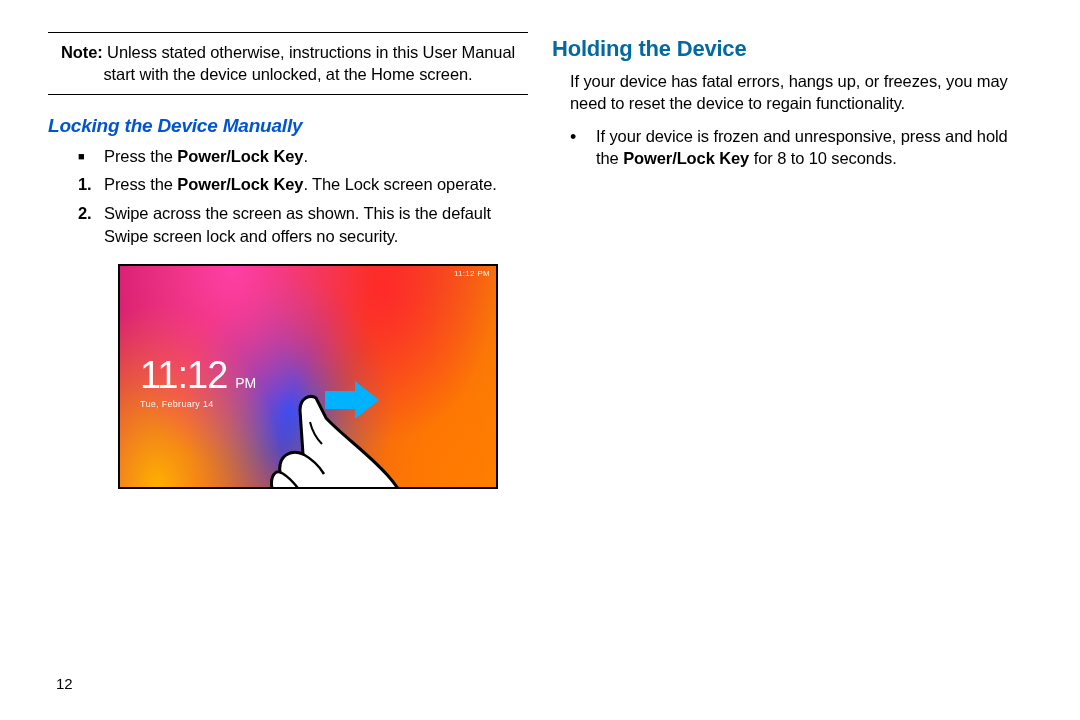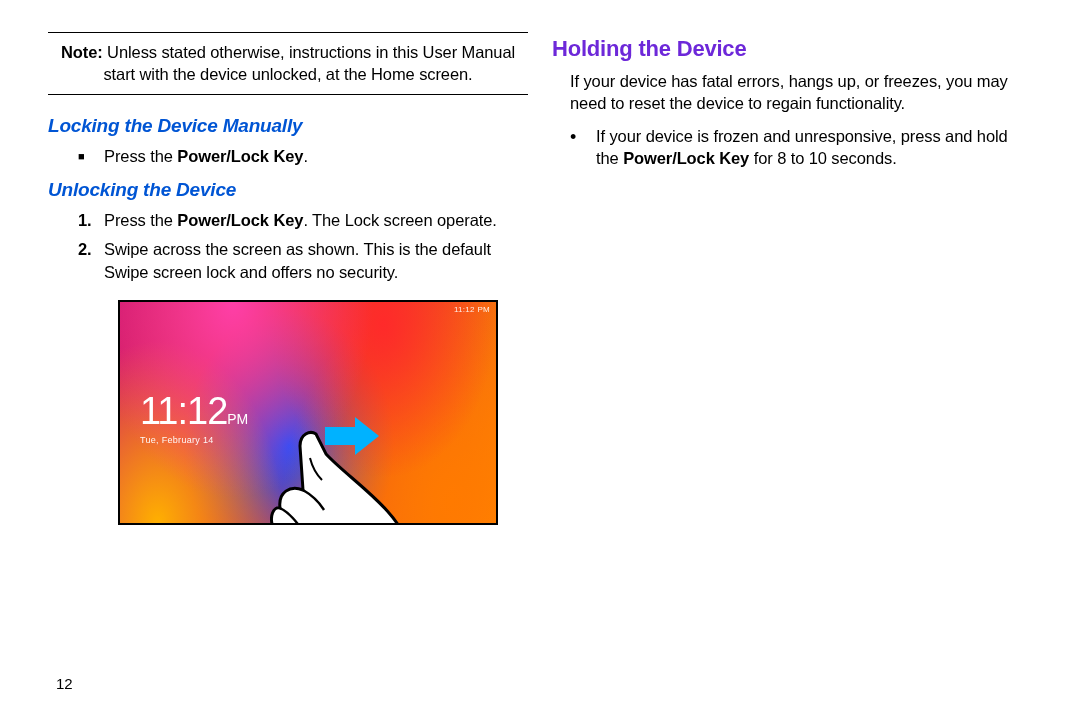--- a/index.html
+++ b/index.html
@@ -34,21 +34,21 @@
   .note-box .note-label { font-weight: 700; }
   h2.sub {
     color: #0055d4;
     font-style: italic;
     font-weight: 700;
     font-size: 19px;
     margin: 12px 0 8px 0;
     letter-spacing: -0.2px;
   }
   h2.main {
-    color: #6d28d9;
+    color: #0369a1;
     font-weight: 800;
     font-size: 22px;
     margin: 4px 0 8px 0;
     letter-spacing: -0.2px;
   }
   .body-text {
     font-size: 16.5px;
     line-height: 1.35;
     margin: 0 0 10px 18px;
   }
@@ -107,21 +107,21 @@
     font-family: "Helvetica Neue", Arial, sans-serif;
   }
   .clock .time-main {
     font-size: 38px;
     font-weight: 200;
     letter-spacing: -1px;
   }
   .clock .ampm {
     font-size: 14px;
     font-weight: 300;
-    margin-left: 0;
+    margin-left: 8px;
   }
   .clock .date {
     font-size: 9px;
     font-weight: 300;
     margin-top: 2px;
     letter-spacing: 0.3px;
     opacity: 0.95;
   }
   .arrow {
     position: absolute;
@@ -165,21 +165,20 @@
     <h2 class="sub">Locking the Device Manually</h2>
     <div class="list">
       <div class="list-row">
         <div class="marker square">■</div>
         <div class="item-text">
           <span>Press the </span><span class="bold">Power/Lock Key</span><span>.</span>
         </div>
       </div>
     </div>
 
-    <h2 class="sub">Unlocking the Device</h2>
     <div class="list">
       <div class="list-row">
         <div class="marker">1.</div>
         <div class="item-text">
           <span>Press the </span><span class="bold">Power/Lock Key</span><span>. The Lock screen operate.</span>
         </div>
       </div>
       <div class="list-row">
         <div class="marker">2.</div>
         <div class="item-text">Swipe across the screen as shown. This is the default Swipe screen lock and offers no security.</div>

